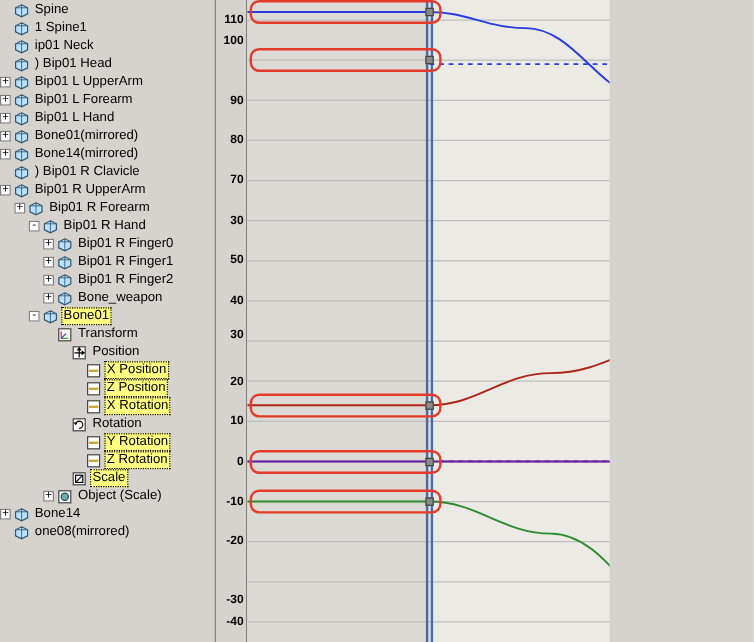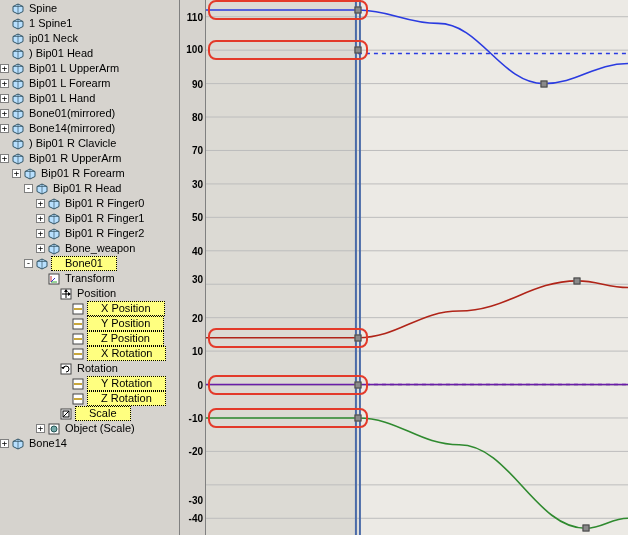--- a/index.html
+++ b/index.html
@@ -1,33 +1,33 @@
 <!DOCTYPE html>
 <html><head>
 <meta charset="utf-8">
 <style>
   * { margin:0; padding:0; box-sizing:border-box; }
   html,body { width:628px; height:535px; overflow:hidden; font-family:"Tahoma","MS Sans Serif",sans-serif; font-size:11px; background:#d6d3ce; color:#000; }
-  #app { display:flex; width:628px; height:535px; }
+  #app { display:flex; width:508px; height:535px; }
   
   #tree { width:180px; height:535px; background:#d6d3ce; border-right:1px solid #808080; overflow:hidden; padding-top:1px;}
   .tree-row { display:flex; align-items:center; height:15px; white-space:nowrap; line-height:15px;}
   .tree-row .indent { display:inline-block; }
   .plus {
     width:9px; height:9px; border:1px solid #808080; background:#fff; font-size:9px; line-height:7px;
     text-align:center; margin-right:3px; flex:0 0 auto; font-family:monospace;
   }
   .plus.blank { border:none; background:transparent; }
   .ico { width:12px; height:12px; margin-right:3px; flex:0 0 auto; display:inline-flex; align-items:center; justify-content:center;}
   .ico-cube { }
   .ico-cube svg { width:12px; height:12px; }
   .ico-transform svg, .ico-pos svg, .ico-rot svg, .ico-scale svg, .ico-track svg,
   .ico-obj svg { width:12px; height:12px; }
   .lbl { padding:0 2px; }
-  .lbl.hilite { background:#ffff80; border:1px dotted #000; padding:0 13px; line-height:13px;}
+  .lbl.hilite { background:#ffff80; border:1px dotted #000; padding:0 1px; line-height:13px;}
   
   #curve { position:relative; flex:1; height:535px; background:#eceae5; }
   
   #ruler { position:absolute; left:0; top:0; width:26px; height:535px; background:#d6d3ce; border-right:1px solid #808080; }
   .tick { position:absolute; right:2px; font-size:10px; color:#000; transform:translateY(-50%);font-weight:bold; }
   
   #plot { position:absolute; left:26px; top:0; right:0; bottom:0; overflow:hidden; }
   #plot svg { position:absolute; left:0; top:0; }
   
   .highlight-box {
@@ -191,21 +191,21 @@
       <div class="tree-row">
         <span class="indent" style="width: 24px;"></span>
         <span class="plus">-</span>
         <span class="ico ico-cube">
           <svg viewBox="0 0 12 12">
             <polygon points="6,1 11,3.5 11,8.5 6,11 1,8.5 1,3.5" fill="#b8e0ff" stroke="#356" stroke-width="1"></polygon>
             <line x1="6" y1="1" x2="6" y2="11" stroke="#356" stroke-width="0.7"></line>
             <line x1="1" y1="3.5" x2="11" y2="3.5" stroke="#356" stroke-width="0.7"></line>
           </svg>
         </span>
-        <span class="lbl">Bip01 R Head</span>
+        <span class="lbl">Bip01 R Hand</span>
       </div>
       <div class="tree-row">
         <span class="indent" style="width: 36px;"></span>
         <span class="plus">+</span>
         <span class="ico ico-cube">
           <svg viewBox="0 0 12 12">
             <polygon points="6,1 11,3.5 11,8.5 6,11 1,8.5 1,3.5" fill="#b8e0ff" stroke="#356" stroke-width="1"></polygon>
             <line x1="6" y1="1" x2="6" y2="11" stroke="#356" stroke-width="0.7"></line>
             <line x1="1" y1="3.5" x2="11" y2="3.5" stroke="#356" stroke-width="0.7"></line>
           </svg>
@@ -300,31 +300,20 @@
       </div>
       <div class="tree-row">
         <span class="indent" style="width: 60px;"></span>
         <span class="plus blank"></span>
         <span class="ico ico-track">
           <svg viewBox="0 0 12 12">
             <rect x="1" y="1" width="10" height="10" fill="#fff" stroke="#444"></rect>
             <rect x="2" y="5" width="8" height="2" fill="#c9a73a"></rect>
           </svg>
         </span>
-        <span class="lbl hilite">Y Position</span>
-      </div>
-      <div class="tree-row">
-        <span class="indent" style="width: 60px;"></span>
-        <span class="plus blank"></span>
-        <span class="ico ico-track">
-          <svg viewBox="0 0 12 12">
-            <rect x="1" y="1" width="10" height="10" fill="#fff" stroke="#444"></rect>
-            <rect x="2" y="5" width="8" height="2" fill="#c9a73a"></rect>
-          </svg>
-        </span>
         <span class="lbl hilite">Z Position</span>
       </div>
       <div class="tree-row">
         <span class="indent" style="width: 60px;"></span>
         <span class="plus blank"></span>
         <span class="ico ico-track">
           <svg viewBox="0 0 12 12">
             <rect x="1" y="1" width="10" height="10" fill="#fff" stroke="#444"></rect>
             <rect x="2" y="5" width="8" height="2" fill="#c9a73a"></rect>
           </svg>
@@ -392,26 +381,38 @@
         <span class="indent" style="width: 0px;"></span>
         <span class="plus">+</span>
         <span class="ico ico-cube">
           <svg viewBox="0 0 12 12">
             <polygon points="6,1 11,3.5 11,8.5 6,11 1,8.5 1,3.5" fill="#b8e0ff" stroke="#356" stroke-width="1"></polygon>
             <line x1="6" y1="1" x2="6" y2="11" stroke="#356" stroke-width="0.7"></line>
             <line x1="1" y1="3.5" x2="11" y2="3.5" stroke="#356" stroke-width="0.7"></line>
           </svg>
         </span>
         <span class="lbl">Bone14</span>
+      </div>
+      <div class="tree-row">
+        <span class="indent" style="width: 0px;"></span>
+        <span class="plus blank"></span>
+        <span class="ico ico-cube">
+          <svg viewBox="0 0 12 12">
+            <polygon points="6,1 11,3.5 11,8.5 6,11 1,8.5 1,3.5" fill="#b8e0ff" stroke="#356" stroke-width="1"></polygon>
+            <line x1="6" y1="1" x2="6" y2="11" stroke="#356" stroke-width="0.7"></line>
+            <line x1="1" y1="3.5" x2="11" y2="3.5" stroke="#356" stroke-width="0.7"></line>
+          </svg>
+        </span>
+        <span class="lbl">one08(mirrored)</span>
       </div>
     </div>
   <div id="curve">
     <div id="ruler">
         <div class="tick" style="top: 16.7188px;">110</div>
-        <div class="tick" style="top: 49px;">100</div>
+        <div class="tick" style="top: 34px;">100</div>
         <div class="tick" style="top: 83.5938px;">90</div>
         <div class="tick" style="top: 117.031px;">80</div>
         <div class="tick" style="top: 150.469px;">70</div>
         <div class="tick" style="top: 183.906px;">30</div>
         <div class="tick" style="top: 217.344px;">50</div>
         <div class="tick" style="top: 250.781px;">40</div>
         <div class="tick" style="top: 279px;">30</div>
         <div class="tick" style="top: 317.656px;">20</div>
         <div class="tick" style="top: 351.094px;">10</div>
         <div class="tick" style="top: 384.531px;">0</div>

